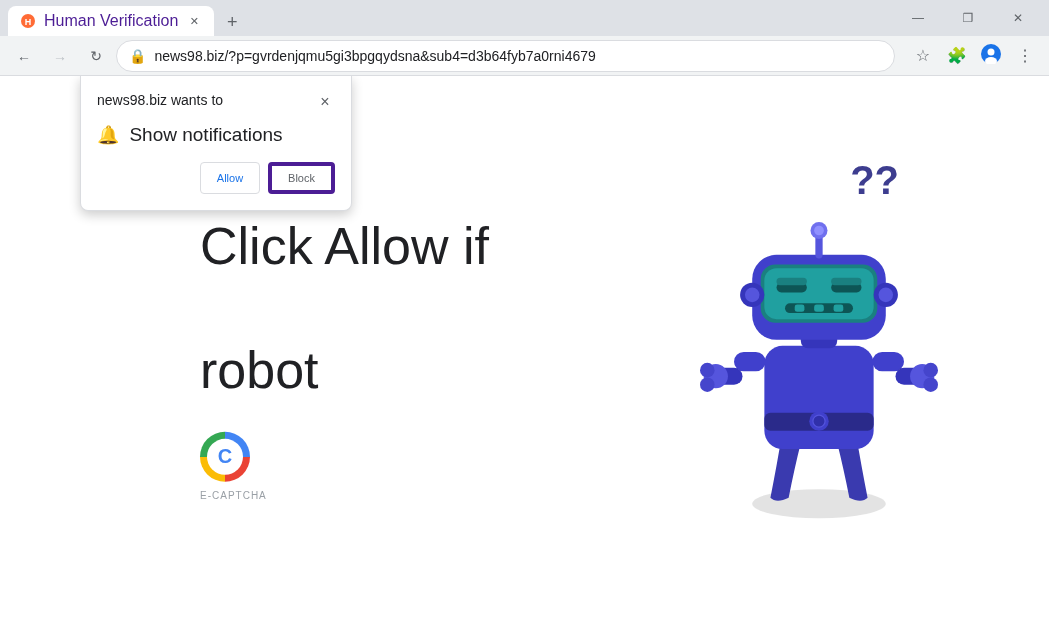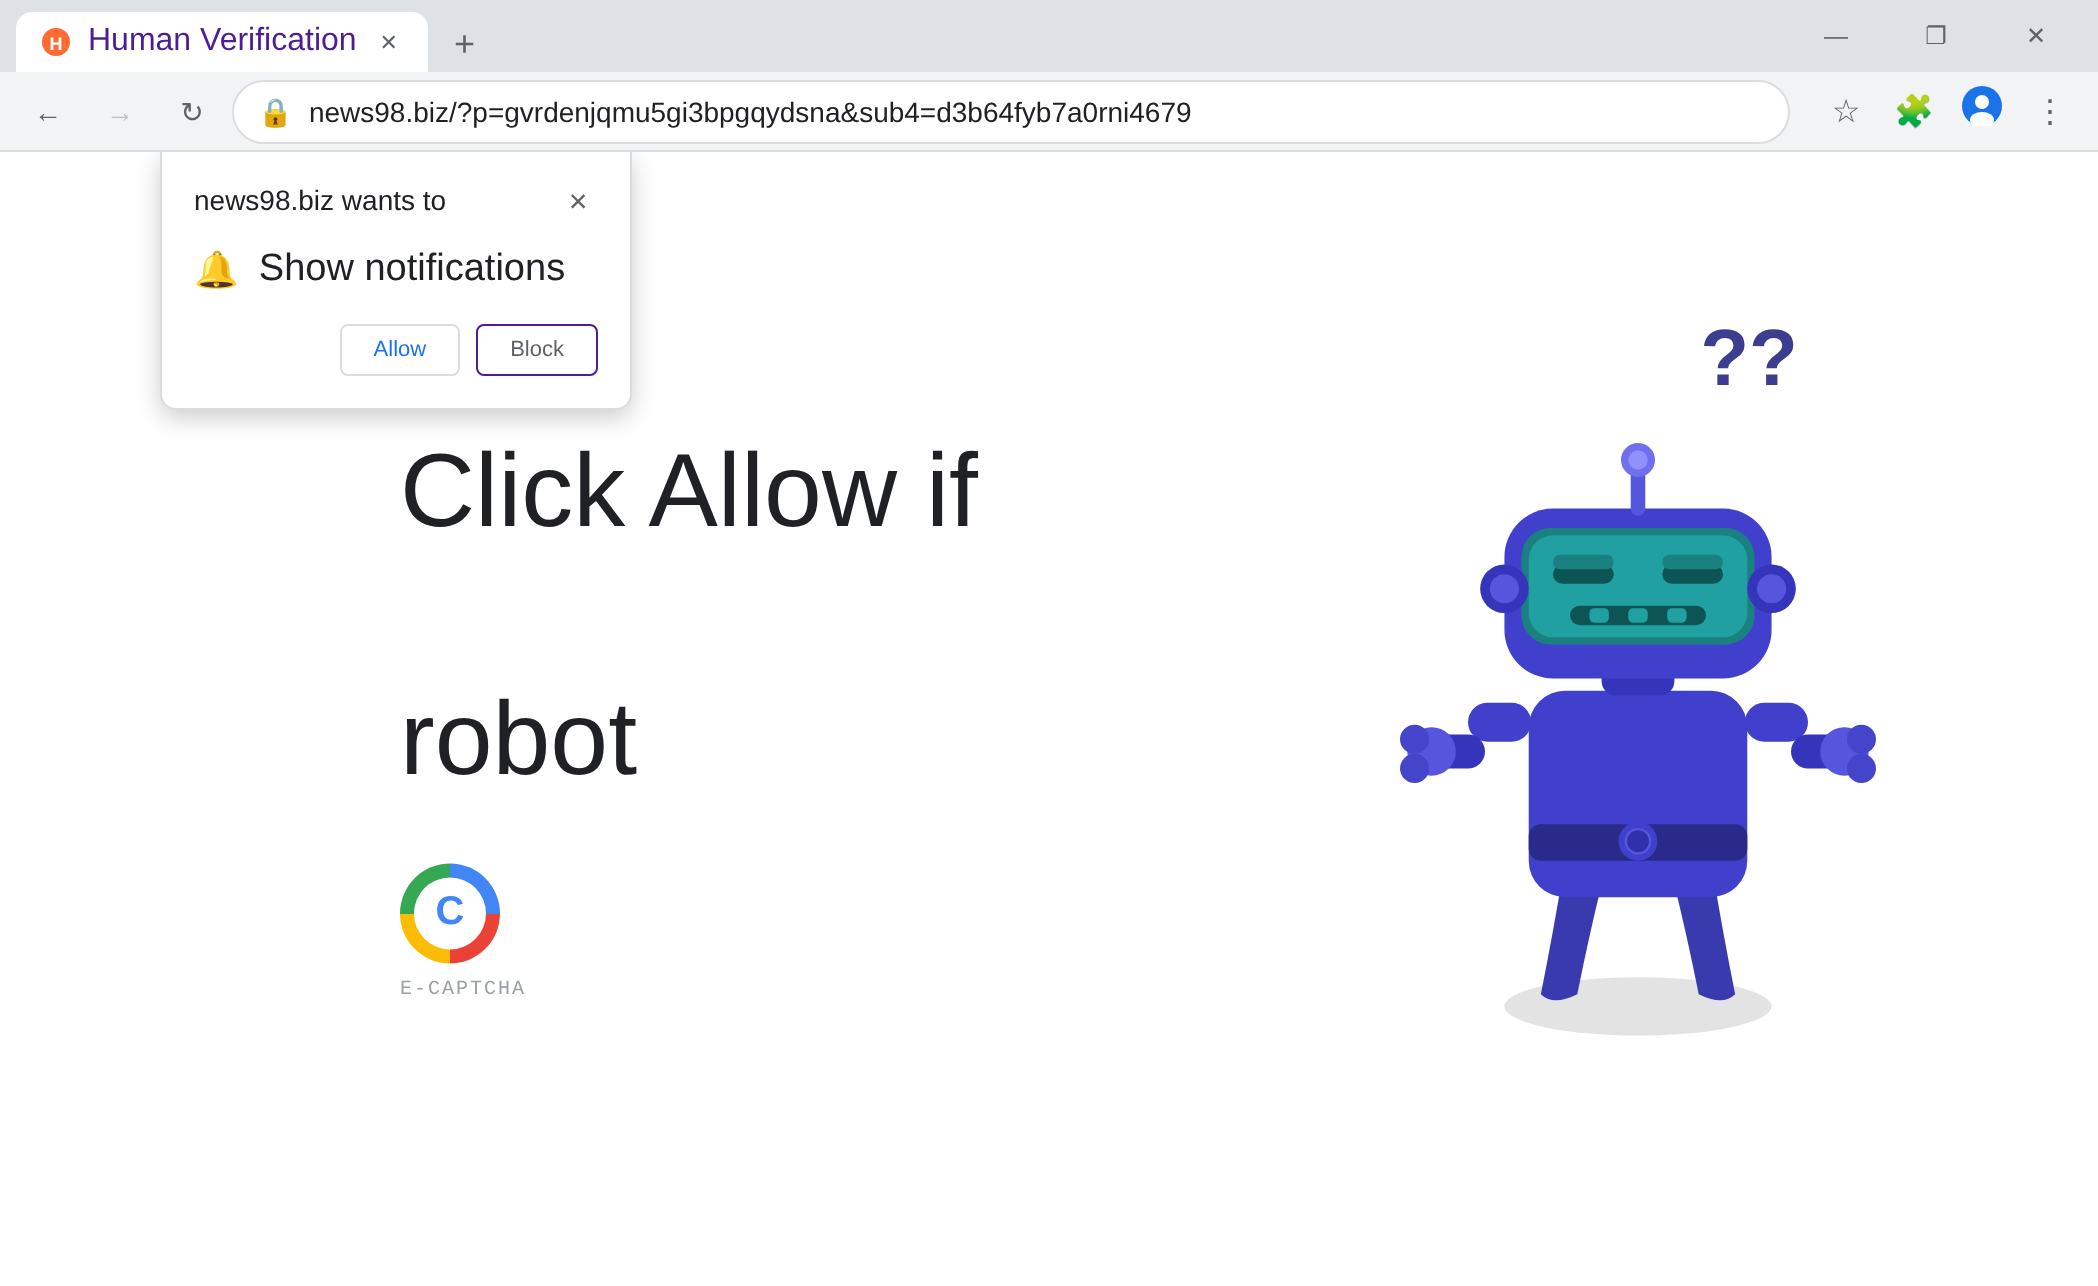--- a/index.html
+++ b/index.html
@@ -88,21 +88,21 @@
       align-items: center;
       justify-content: center;
       overflow: hidden;
     }
 
     
     .notification-popup {
       position: absolute;
       top: 0;
       left: 80px;
-      width: 236px;
+      width: 272px;
       background: #fff;
       border-radius: 0 0 8px 8px;
       box-shadow: 0 4px 12px rgba(0,0,0,0.2);
       padding: 16px;
       z-index: 100;
       border: 1px solid #dadce0;
       border-top: none;
     }
     .popup-header { display: flex; justify-content: space-between; align-items: flex-start; margin-bottom: 12px; }
     .popup-title { font-size: 14px; color: #202124; font-weight: 400; }
@@ -120,21 +120,21 @@
     .popup-btn {
       padding: 6px 16px; border-radius: 4px; font-size: 11px;
       cursor: pointer; border: none; font-weight: 500;
     }
     .btn-allow {
       background: #fff; color: #1a73e8;
       border: 1px solid #dadce0;
     }
     .btn-block {
       background: #fff; color: #5f6368;
-      border: 1px solid #4c1d95;
+      border: 4px solid #4c1d95;
     }
 
     
     .main-text-area {
       position: absolute;
       left: 200px;
       top: 50%;
       transform: translateY(-55%);
     }
     .main-headline {
@@ -156,21 +156,21 @@
       width: 50px; height: 50px;
       border-radius: 50%;
       background: conic-gradient(#4285f4 0deg 90deg, #ea4335 90deg 180deg, #fbbc05 180deg 270deg, #34a853 270deg 360deg);
       display: flex; align-items: center; justify-content: center;
     }
     .captcha-logo-c-inner {
       width: 36px; height: 36px; border-radius: 50%; background: #fff;
       display: flex; align-items: center; justify-content: center;
       font-size: 20px; font-weight: bold; color: #4285f4;
     }
-    .captcha-label { font-size: 10px; color: #9aa0a6; letter-spacing: 1px; text-transform: uppercase; margin-top: 4px; font-family: Liberation Mono, monospace; }
+    .captcha-label { font-size: 10px; color: #9aa0a6; letter-spacing: 1px; text-transform: uppercase; margin-top: 4px; }
 
     
     .robot-area {
       position: absolute;
       right: 100px;
       top: 50%;
       transform: translateY(-50%);
     }
 
     

